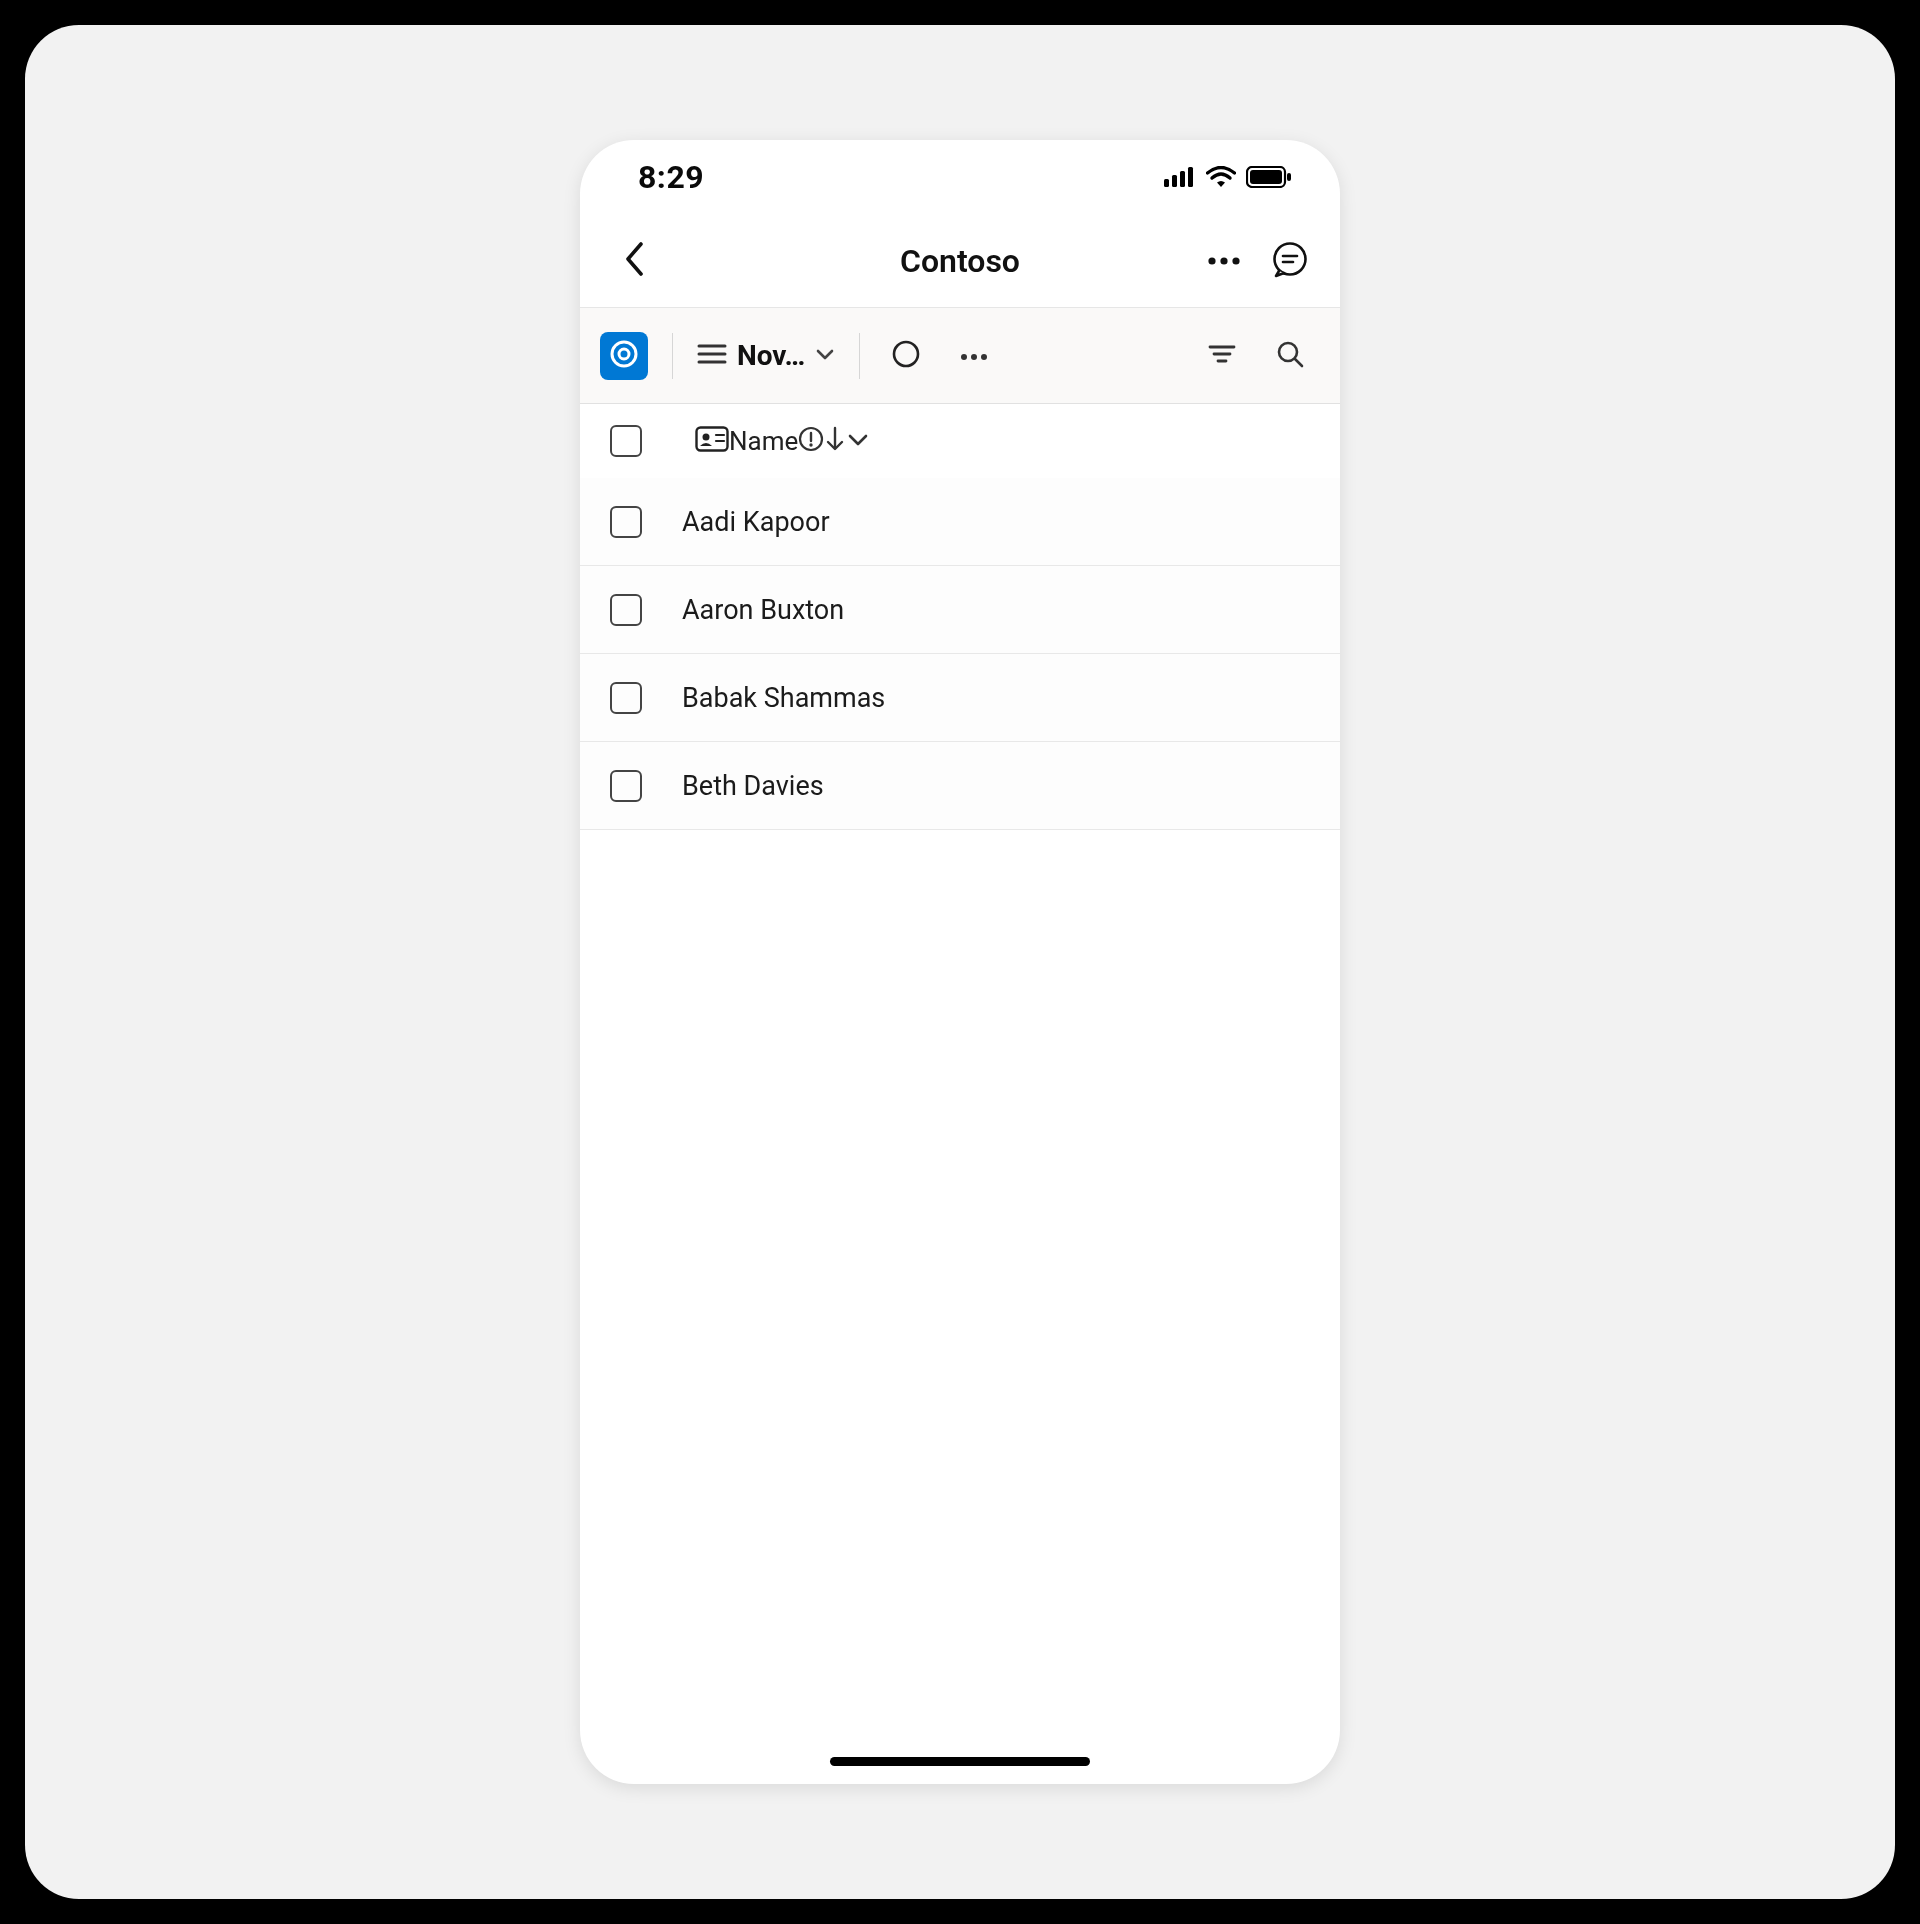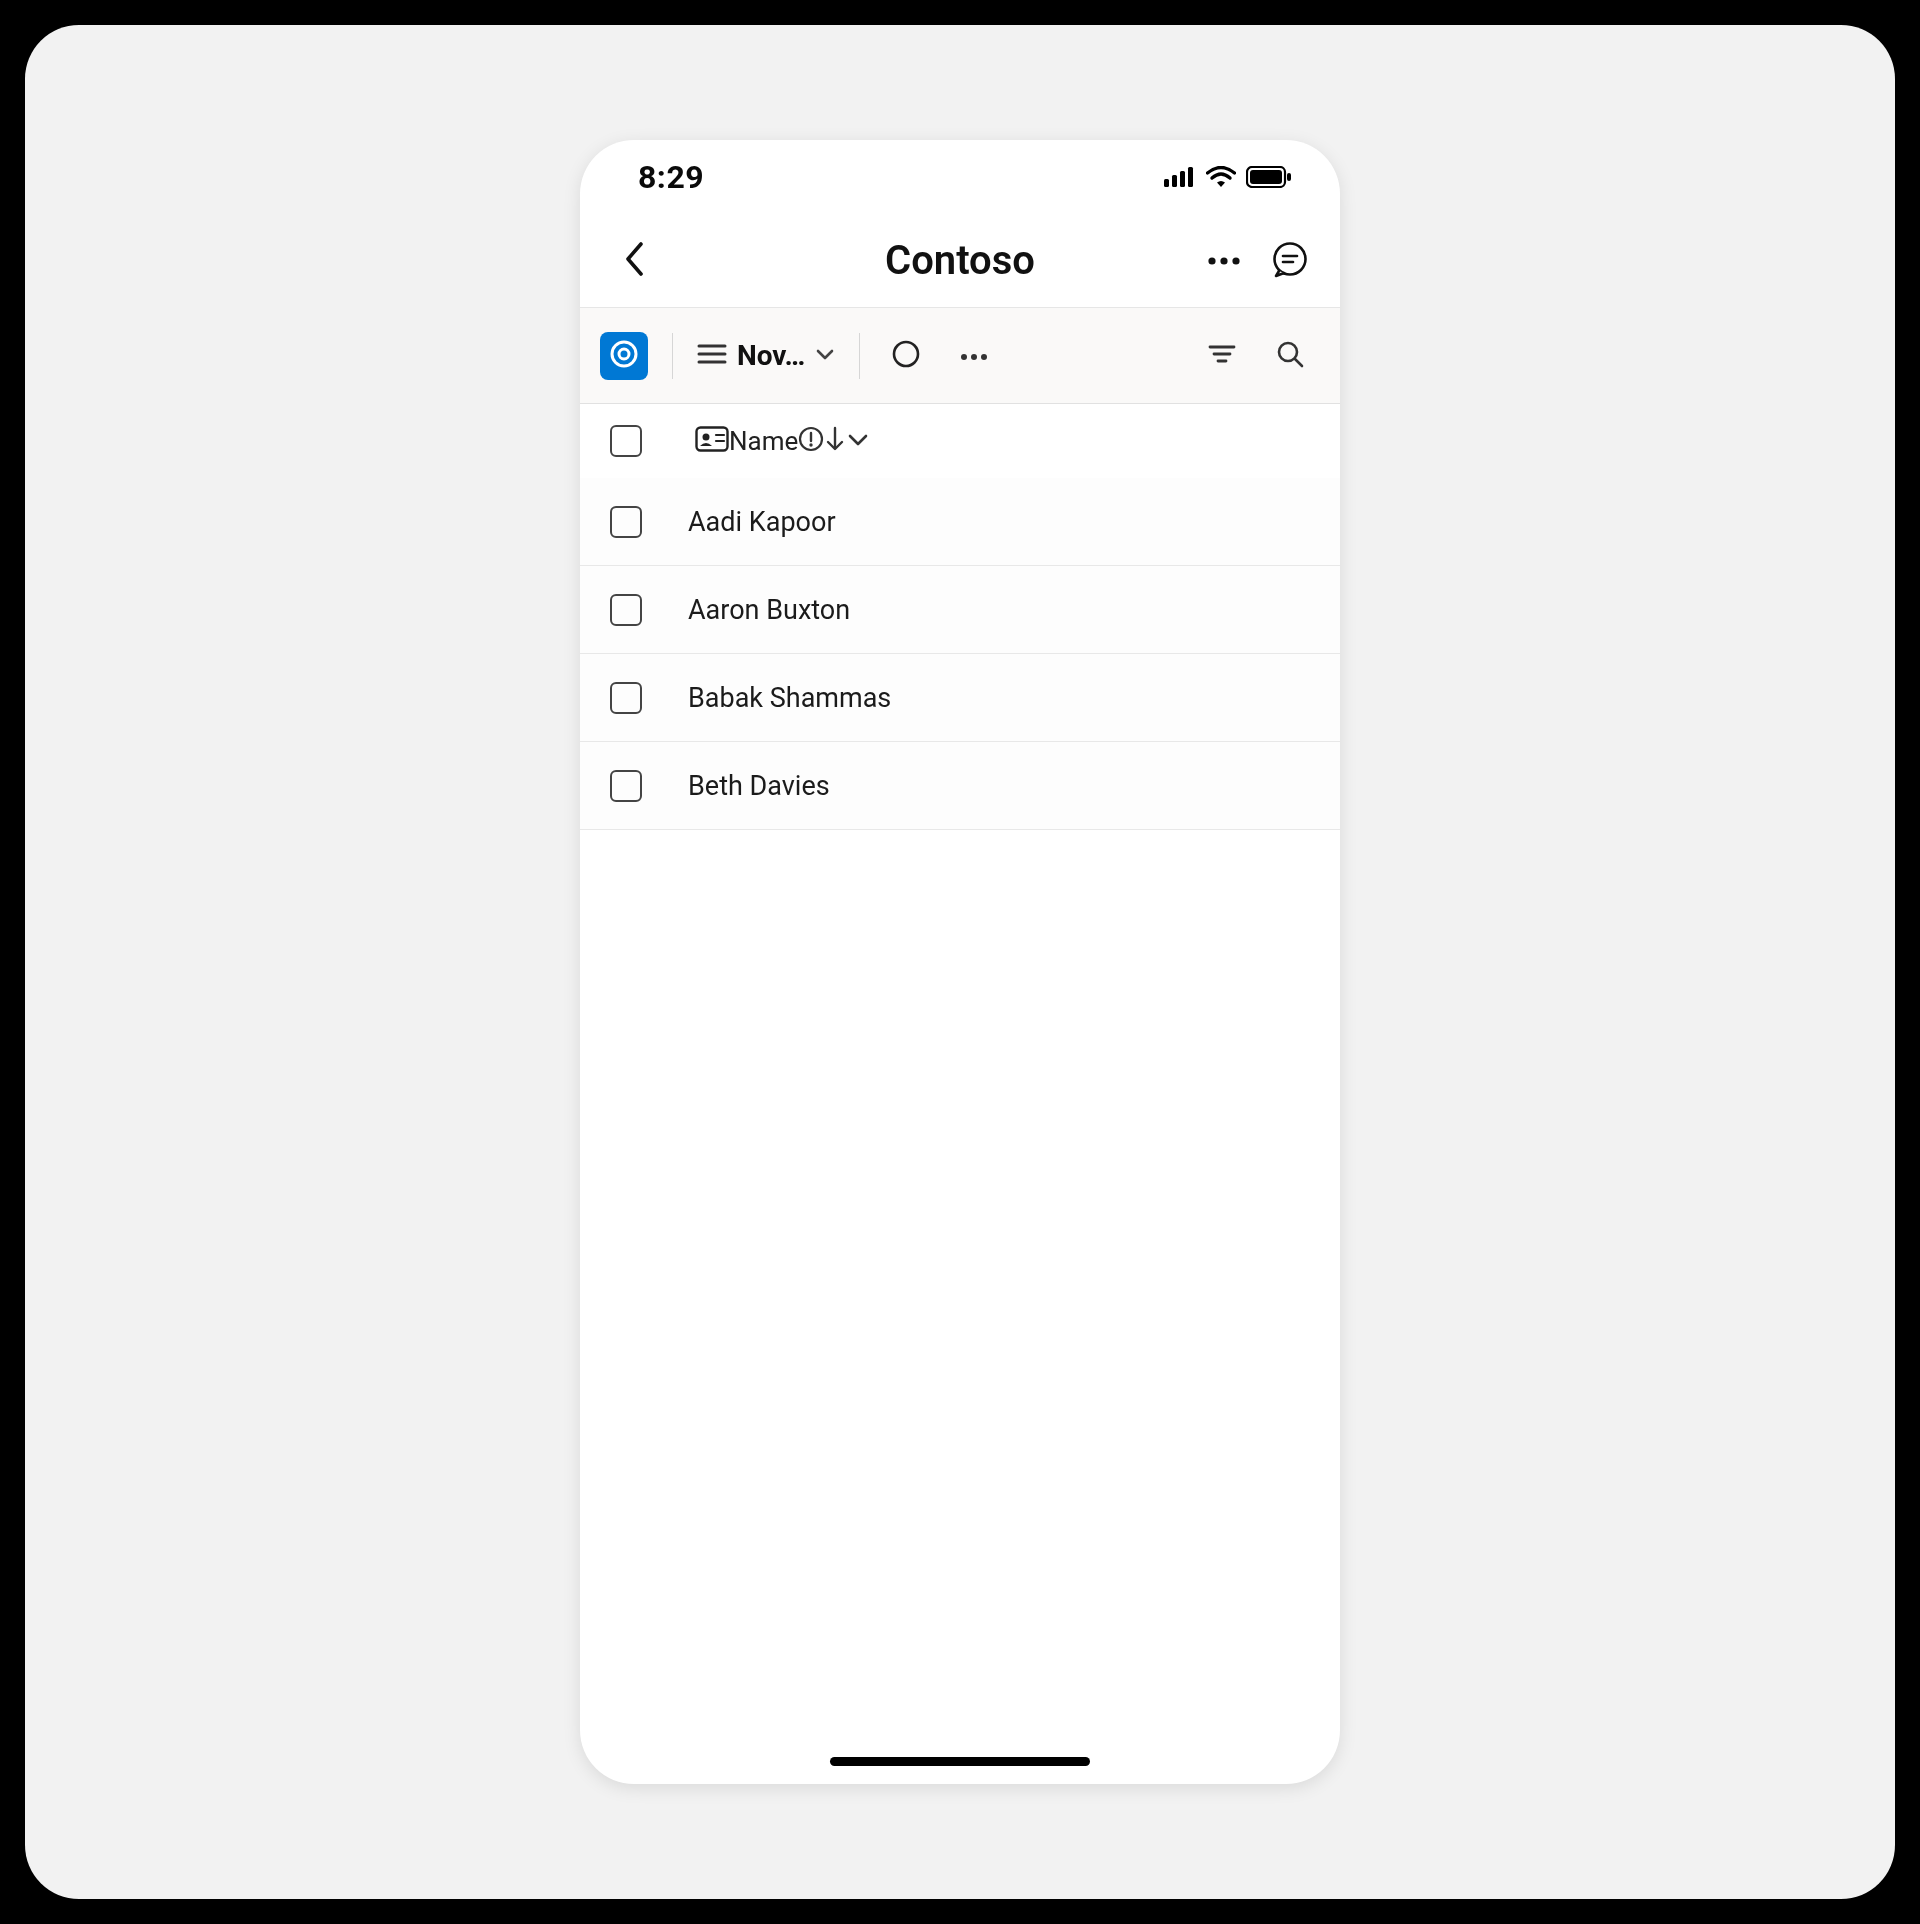--- a/index.html
+++ b/index.html
@@ -64,21 +64,21 @@
     border-bottom: 1px solid #e6e6e6;
   }
   .navhead .back {
     width: 44px; height: 44px;
     display: flex; align-items: center; justify-content: center;
   }
   .navhead .title {
     position: absolute;
     left: 0; right: 0;
     text-align: center;
-    font-size: 40px;
+    font-size: 32px;
     font-weight: 600;
     color: #111;
     pointer-events: none;
   }
   .navhead .actions {
     margin-left: auto;
     display: flex;
     align-items: center;
     gap: 22px;
   }
@@ -156,21 +156,21 @@
     align-items: center;
     height: 88px;
     padding: 0 30px;
     gap: 38px;
     border-bottom: 1px solid #e8e8e8;
     background: #fdfdfd;
   }
   .row .cell {
     font-size: 27px;
     color: #1b1b1b;
-    margin-left: 8px;
+    margin-left: 2px;
   }
   .rows .row:first-child { border-top: none; }
   .rows { background:#fdfdfd; }
 
   
   .homebar {
     position: absolute;
     bottom: 18px;
     left: 50%;
     transform: translateX(-50%);

